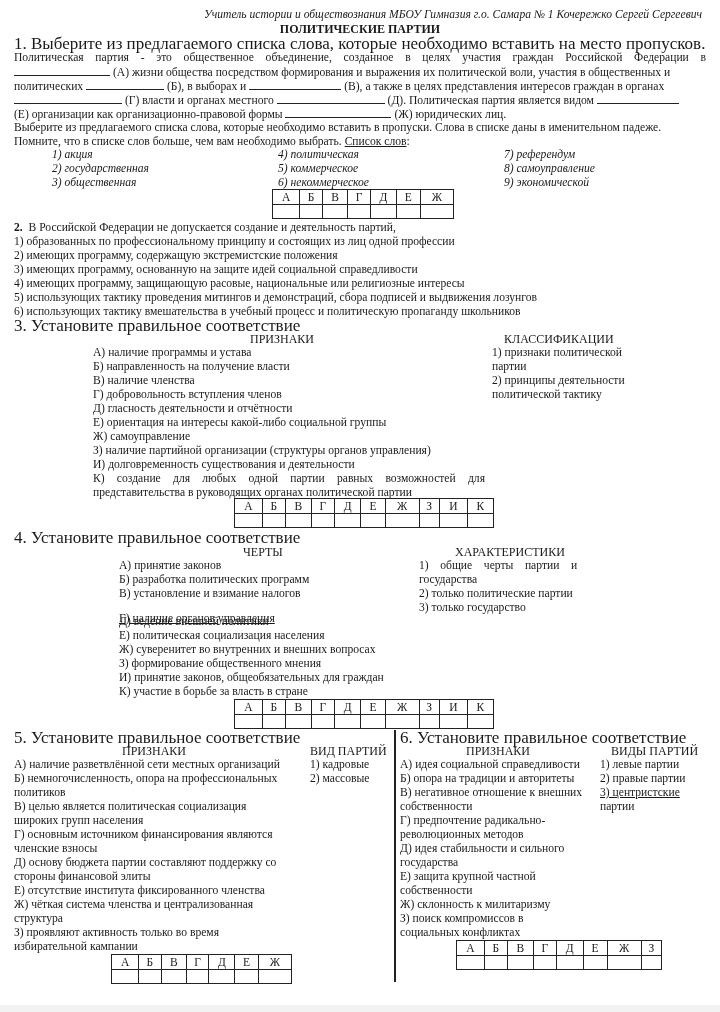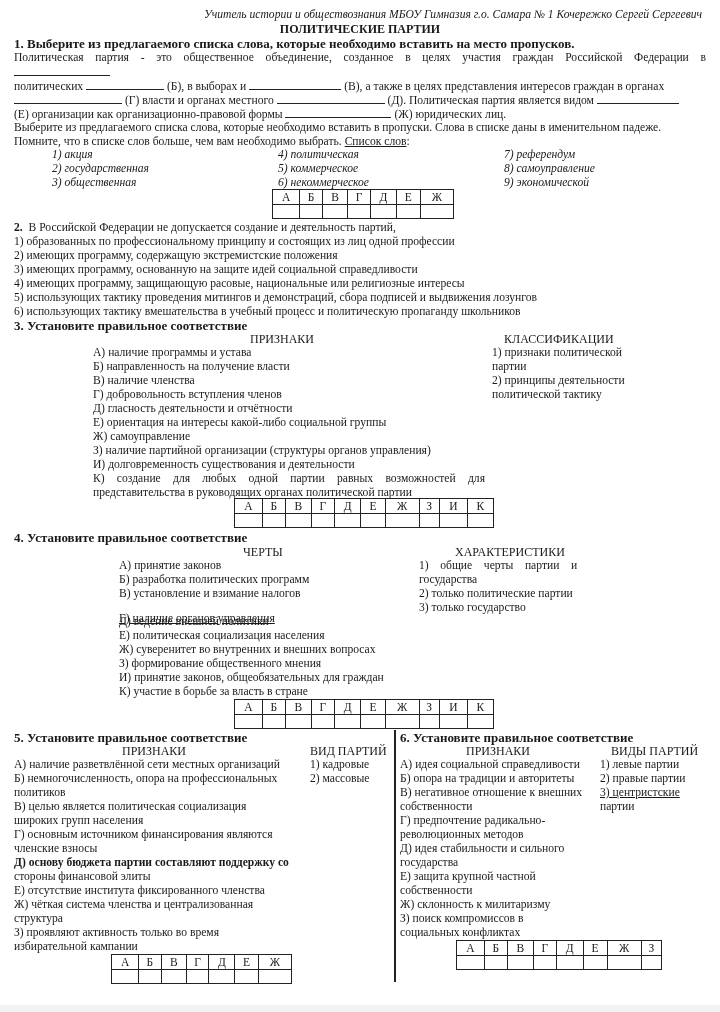--- a/index.html
+++ b/index.html
@@ -4,41 +4,42 @@
 <style>
   html, body { margin: 0; padding: 0; background: #ffffff; }
   body {
     width: 720px; height: 1012px; overflow: hidden; position: relative;
     font-family: "Liberation Serif", "DejaVu Serif", serif;
     color: #1a1a1a; font-size: 11.6px; line-height: 14px;
   }
   .abs { position: absolute; white-space: nowrap; }
   .author { right: 18px; top: 8px; font-style: italic; font-size: 11.6px; }
   .doc-title { left: 0; right: 0; top: 22px; text-align: center; font-weight: bold; font-size: 12px; }
-  .q-title { font-weight: bold; font-size: 13px; }
+  .q-title { font-weight: normal; font-size: 17px; }
   .just { text-align: justify; text-align-last: justify; white-space: normal; }
   .blank { display: inline-block; border-bottom: 1px solid #222; height: 10px; vertical-align: baseline; }
   .ital { font-style: italic; }
   .ul { text-decoration: underline; }
   table.ans { border-collapse: collapse; position: absolute; }
   table.ans td { border: 1px solid #222; text-align: center; font-size: 11.5px; padding: 0; height: 13px; }
   .col-head { text-align: center; font-size: 12px; }
   .divider { position: absolute; left: 394px; top: 730px; width: 1.5px; height: 252px; background: #222; }
   .footer-strip { position: absolute; left: 0; right: 0; top: 1005px; height: 7px; background: #f2f2f2; }
 </style>
 </head>
 <body>
 
 <div class="abs author">Учитель истории и обществознания МБОУ Гимназия г.о. Самара № 1 Кочережко Сергей Сергеевич</div>
 <div class="abs doc-title">ПОЛИТИЧЕСКИЕ ПАРТИИ</div>
 
 <div class="abs q-title" style="left:14px;top:37px;">1.  Выберите из предлагаемого списка слова, которые необходимо вставить на место пропусков.</div>
 <div class="abs just" style="left:14px;top:51px;width:692px;">Политическая партия - это общественное объединение, созданное в целях участия граждан Российской Федерации в</div>
 <div class="abs" style="left:14px;top:65px;width:692px;">
   <span class="blank" style="width:96px;"></span>
+  <span>(А) жизни общества посредством формирования и выражения их политической воли, участия в общественных и</span>
 </div>
 <div class="abs" style="left:14px;top:79px;">
   <span>политических</span>
   <span class="blank" style="width:78px;"></span>
   <span>(Б), в выборах и</span>
   <span class="blank" style="width:92px;"></span>
   <span>(В), а также в целях представления интересов граждан в органах</span>
 </div>
 <div class="abs" style="left:14px;top:93px;">
   <span class="blank" style="width:108px;"></span>
@@ -202,21 +203,21 @@
 <div class="abs q-title" style="left:14px;top:731px;">5.  Установите правильное соответствие</div>
 <div class="abs col-head" style="left:122px;top:744px;">ПРИЗНАКИ</div>
 <div class="abs col-head" style="left:310px;top:744px;">ВИД ПАРТИЙ</div>
 <div class="abs" style="left:14px;top:758px;">А) наличие разветвлённой сети местных организаций</div>
 <div class="abs" style="left:14px;top:772px;">Б) немногочисленность, опора на профессиональных</div>
 <div class="abs" style="left:14px;top:786px;">политиков</div>
 <div class="abs" style="left:14px;top:800px;">В) целью является политическая социализация</div>
 <div class="abs" style="left:14px;top:814px;">широких групп населения</div>
 <div class="abs" style="left:14px;top:828px;">Г) основным источником финансирования являются</div>
 <div class="abs" style="left:14px;top:842px;">членские взносы</div>
-<div class="abs" style="left:14px;top:856px;font-weight:bold;">Д) основу бюджета партии составляют поддержку со</div>
+<div class="abs" style="left:14px;top:856px;">Д) основу бюджета партии составляют поддержку со</div>
 <div class="abs" style="left:14px;top:870px;">стороны финансовой элиты</div>
 <div class="abs" style="left:14px;top:884px;">Е) отсутствие института фиксированного членства</div>
 <div class="abs" style="left:14px;top:898px;">Ж) чёткая система членства и централизованная</div>
 <div class="abs" style="left:14px;top:912px;">структура</div>
 <div class="abs" style="left:14px;top:926px;">З) проявляют активность только во время</div>
 <div class="abs" style="left:14px;top:940px;">избирательной кампании</div>
 <div class="abs" style="left:310px;top:758px;">1) кадровые</div>
 <div class="abs" style="left:310px;top:772px;">2) массовые</div>
 
 <table class="ans" style="left:111px;top:954px;width:181px;">

